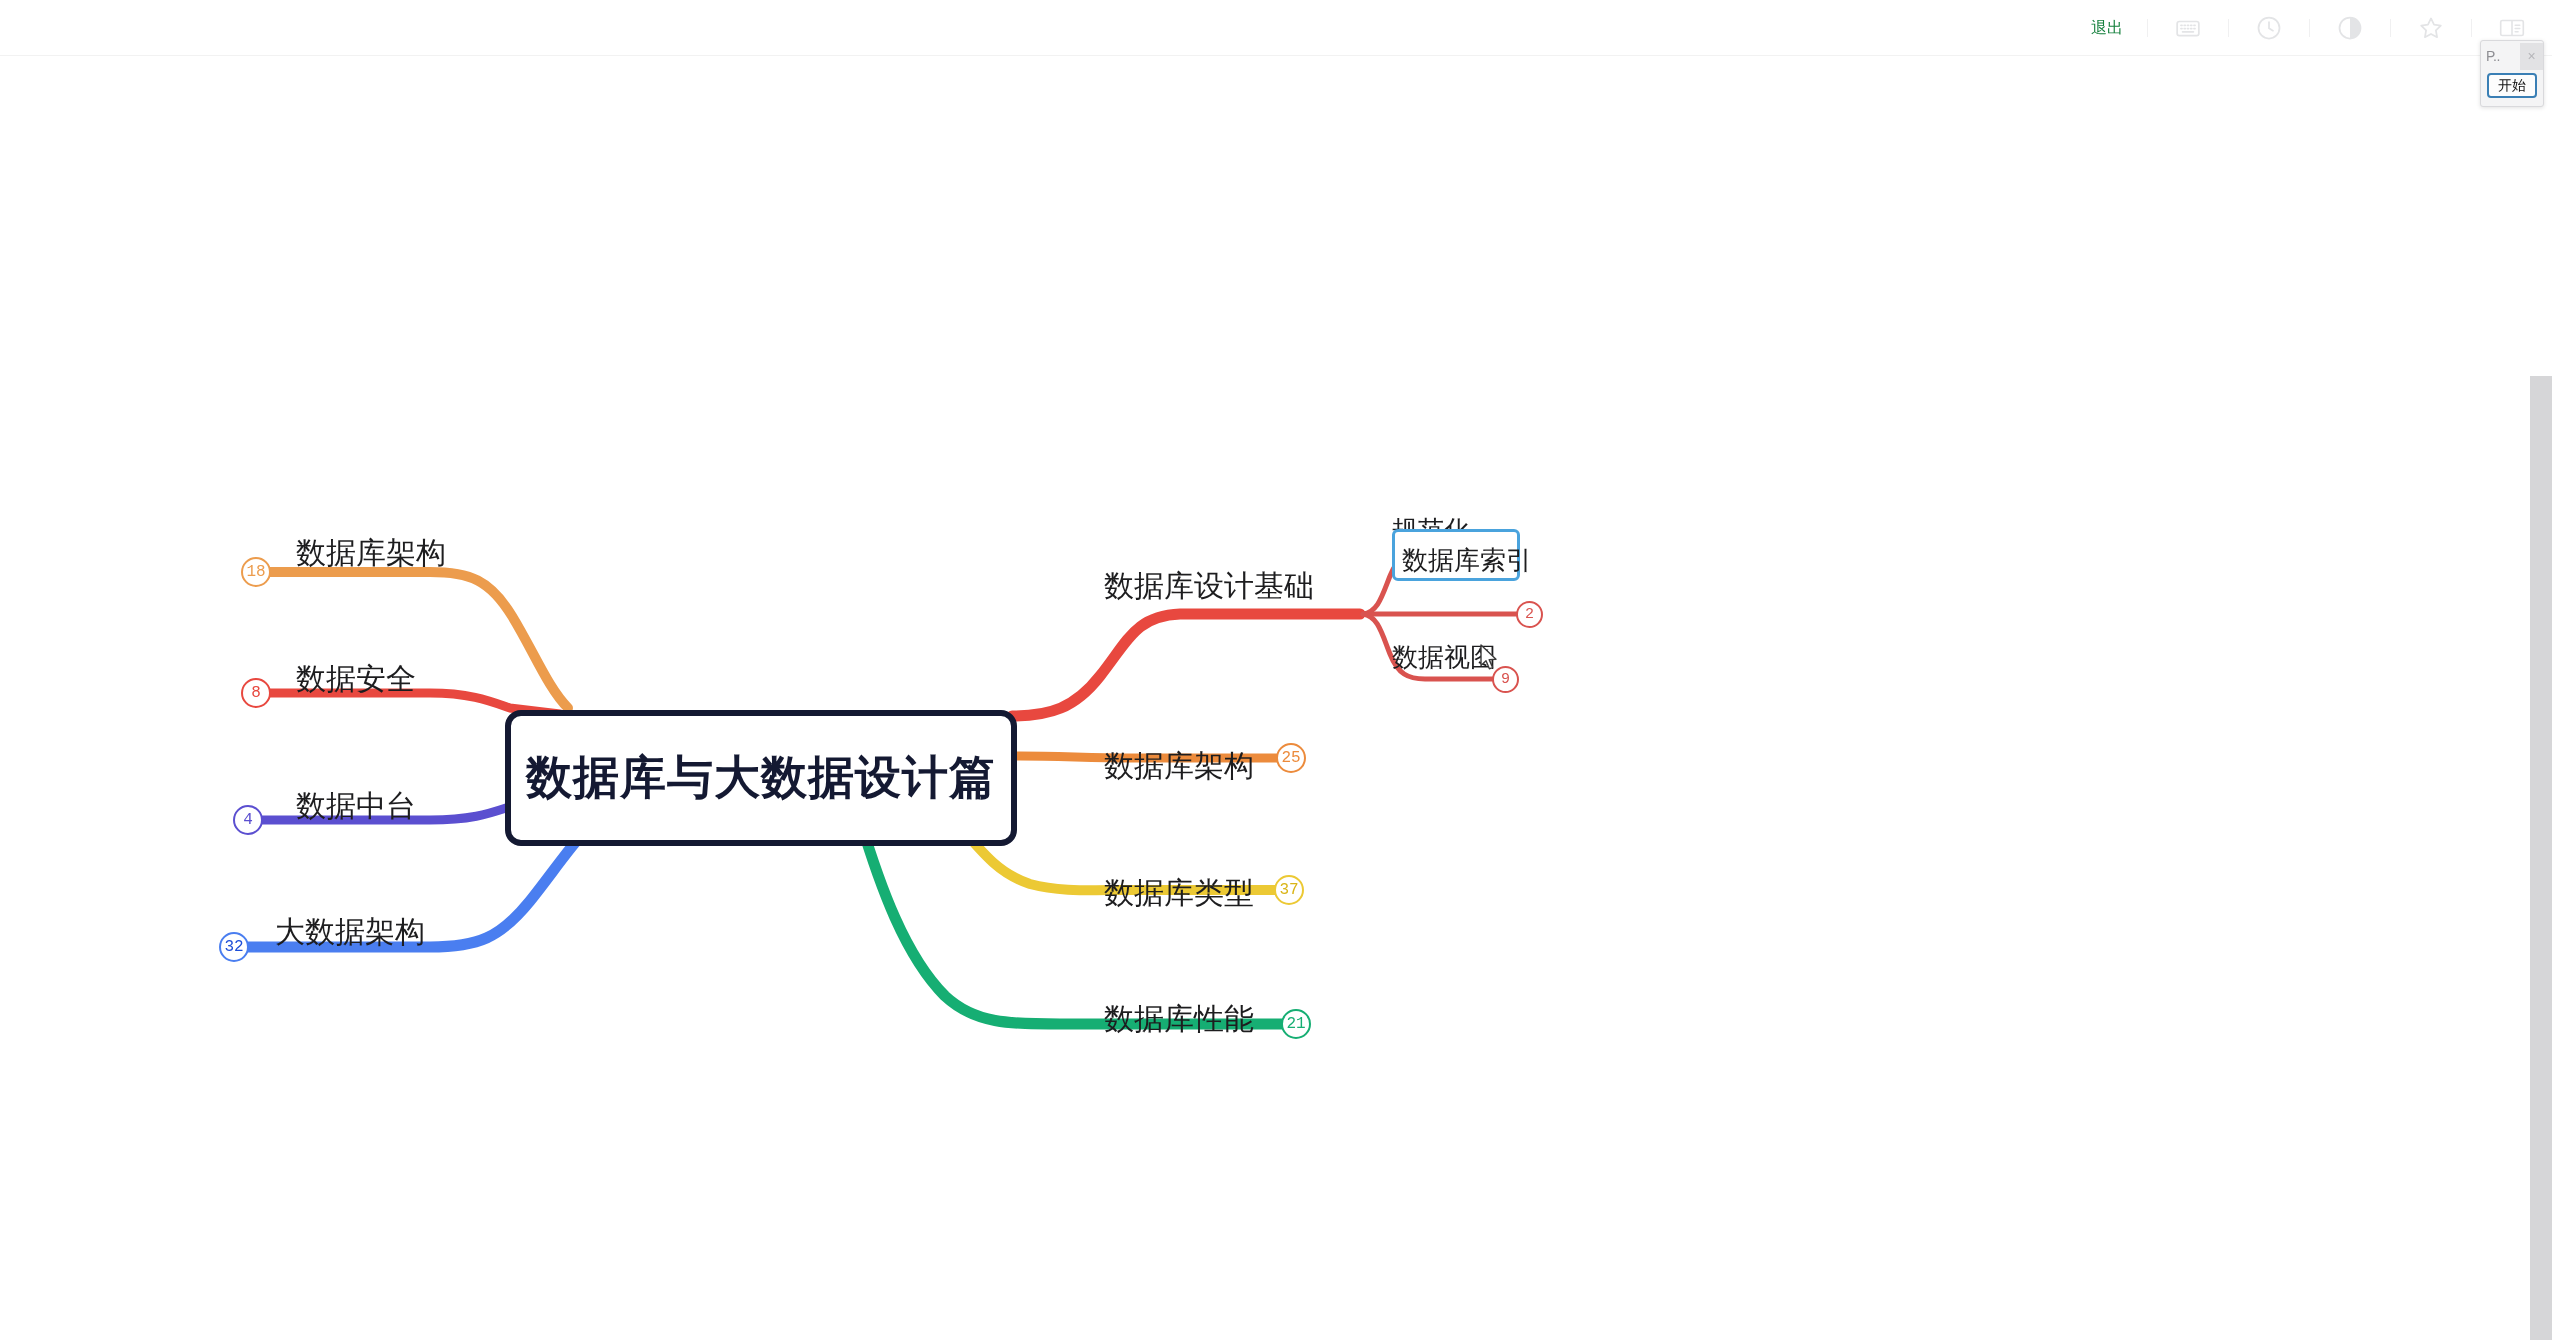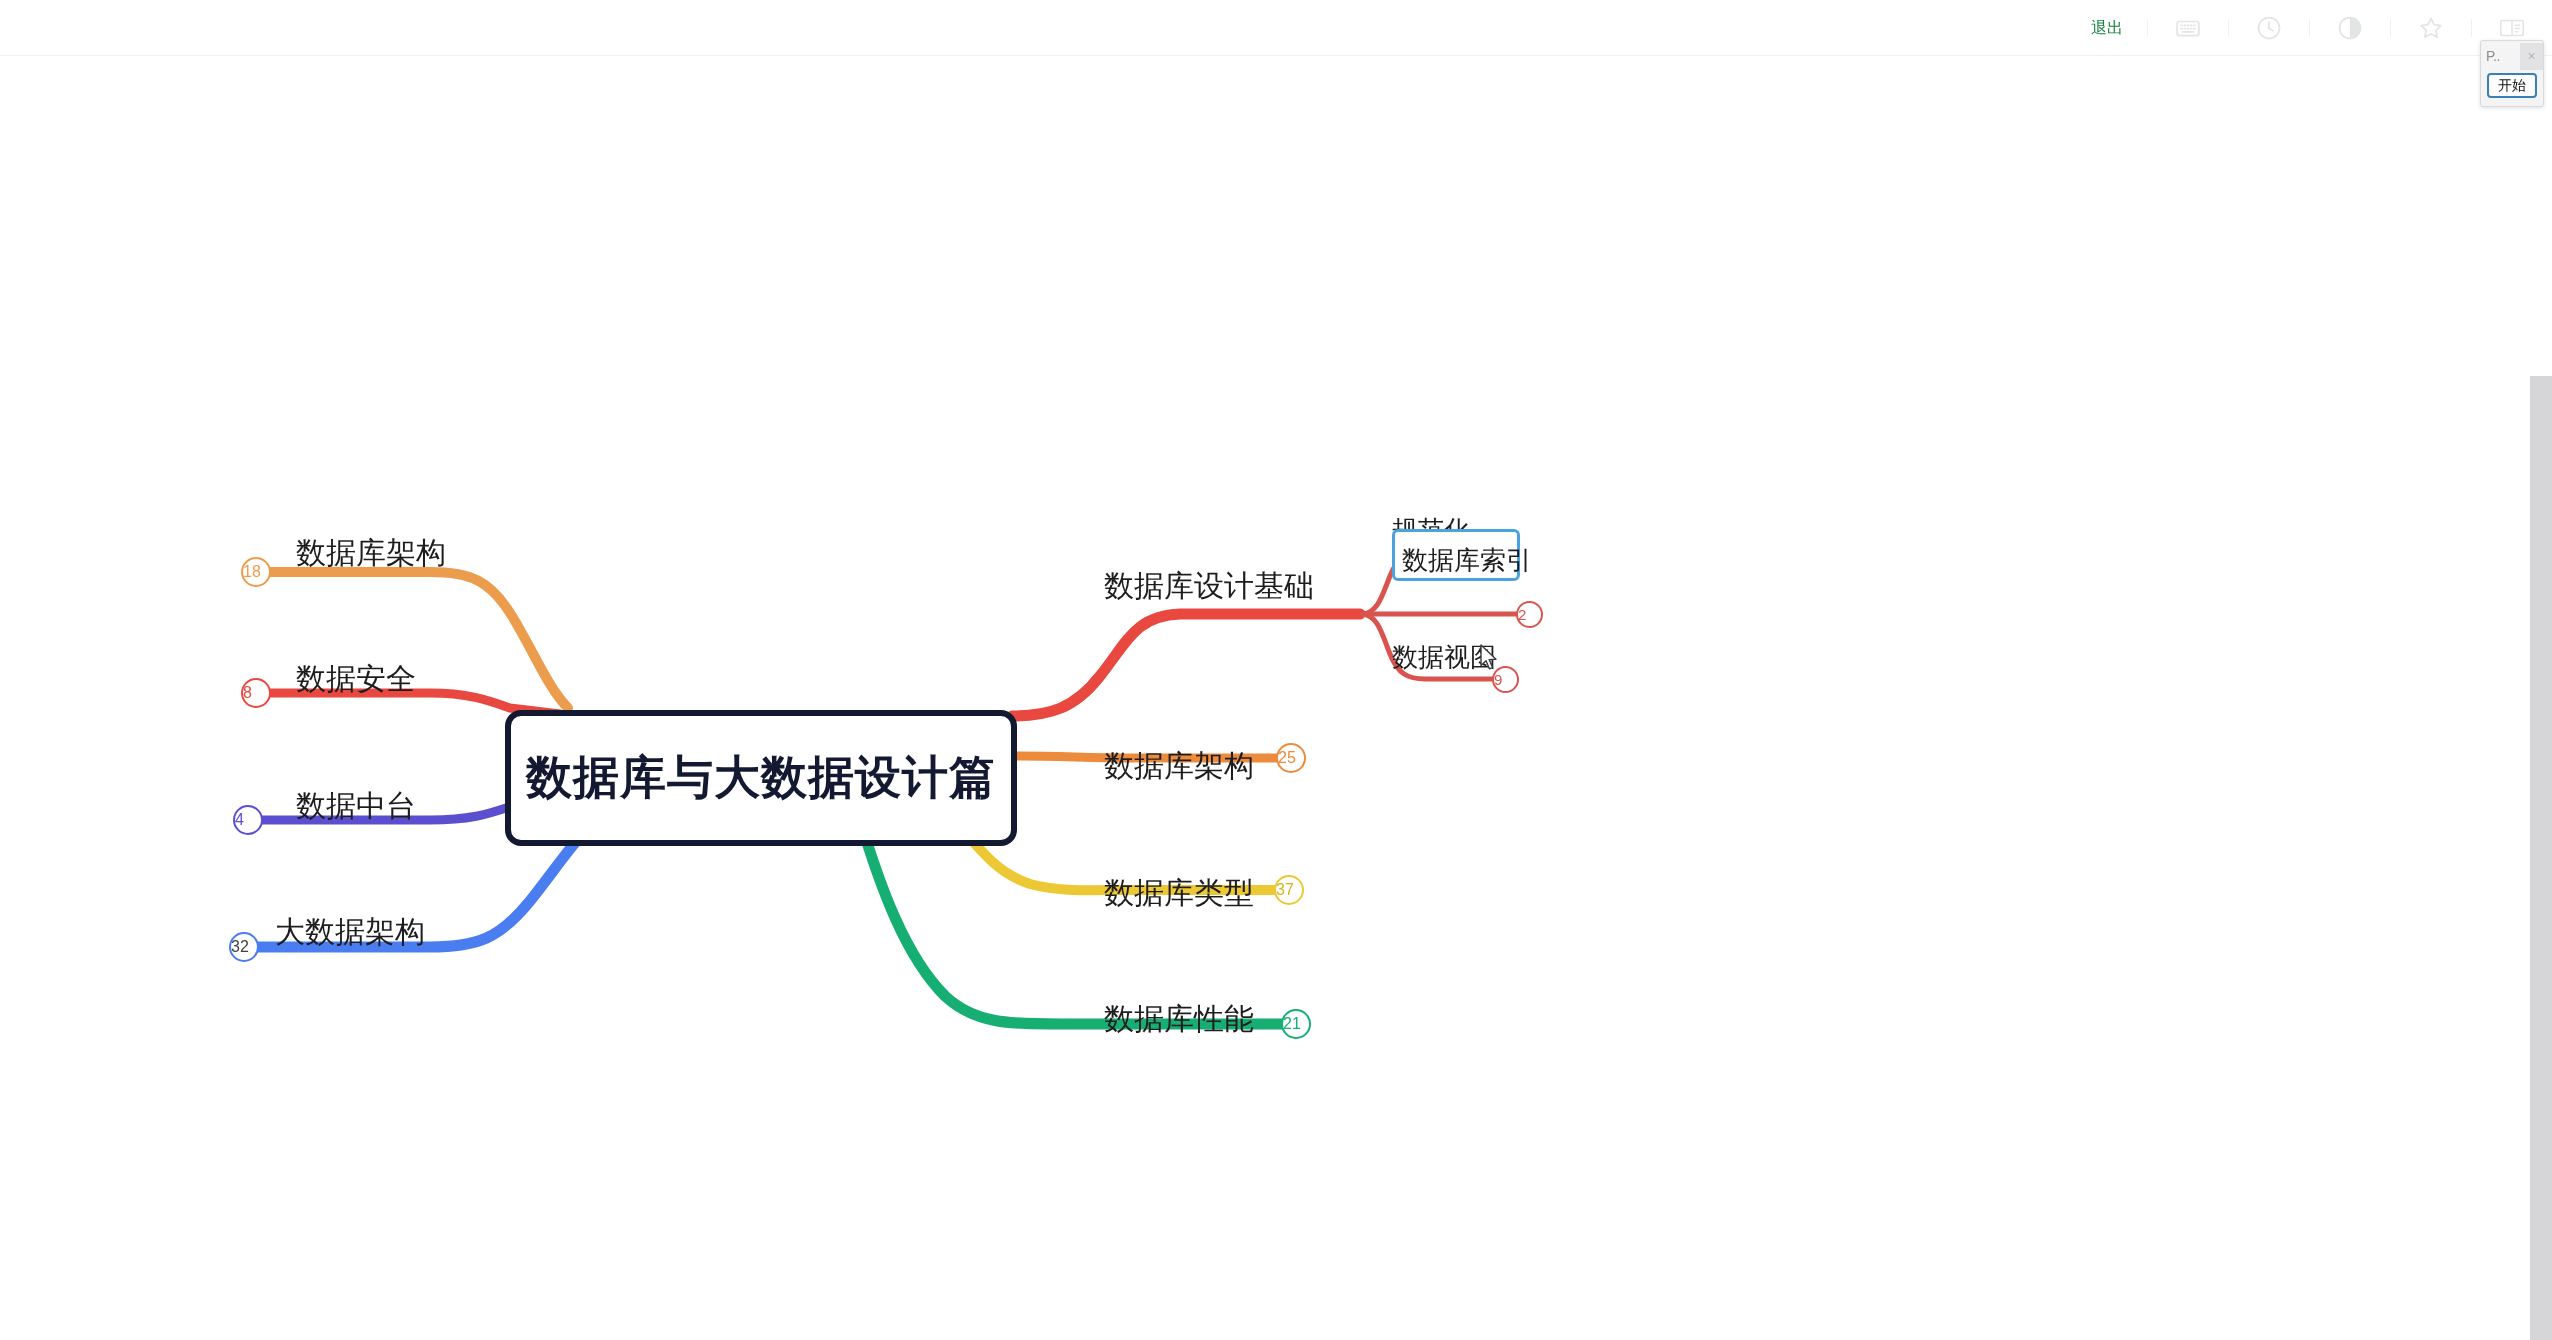--- a/index.html
+++ b/index.html
@@ -179,21 +179,22 @@
 
   
   .badge {
     position: absolute;
     width: 30px;
     height: 30px;
     border-radius: 50%;
     background: #ffffff;
     display: flex;
     align-items: center;
-    font-family: Liberation Sans, sans-serif;
+    justify-content: center;
+    font-family: Liberation Mono, monospace;
     font-size: 16px;
     box-sizing: border-box;
     z-index: 14;
   }
   .badge.small { width: 27px; height: 27px; font-size: 15px; }
 
   
   #editing-node {
     position: absolute;
     left: 1392px;
@@ -402,21 +403,21 @@
   </div>
 
   <div class="badge" style="left:241px; top:622px; border:2px solid #e8483f; color:#e8483f;">
     <span>8</span>
   </div>
 
   <div class="badge" style="left:233px; top:749px; border:2px solid #5b4fd0; color:#5b4fd0;">
     <span>4</span>
   </div>
 
-  <div class="badge" style="left:229px; top:876px; border:2px solid #4a7ef0; color:#404040;">
+  <div class="badge" style="left:219px; top:876px; border:2px solid #4a7ef0; color:#1d4ed8;">
     <span>32</span>
   </div>
 
   <svg id="mouse-cursor" width="22" height="30" viewBox="0 0 22 30">
     <path d="M2,1 L2,21.5 L7,16.8 L10.4,24.8 L13.6,23.4 L10.2,15.6 L17,15.2 Z" fill="#ffffff" stroke="#3a3a3a" stroke-width="1.4" stroke-linejoin="round"></path>
   </svg>
 
 </div>
 
 </body></html>

